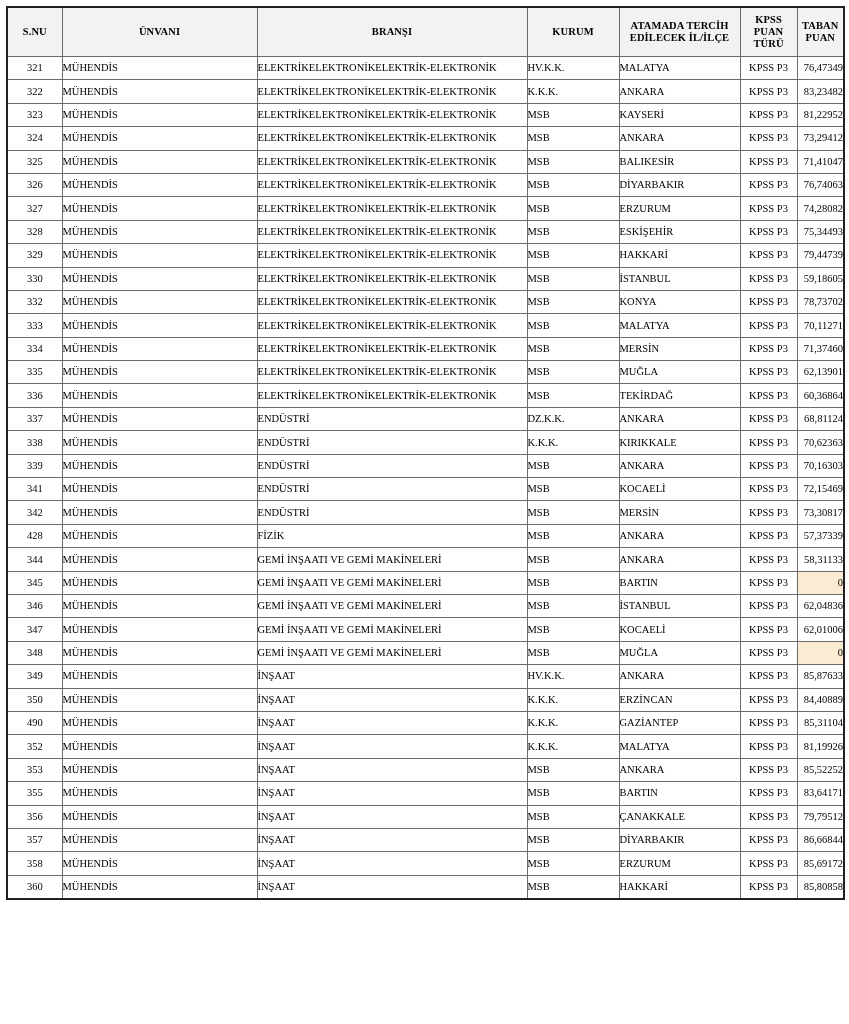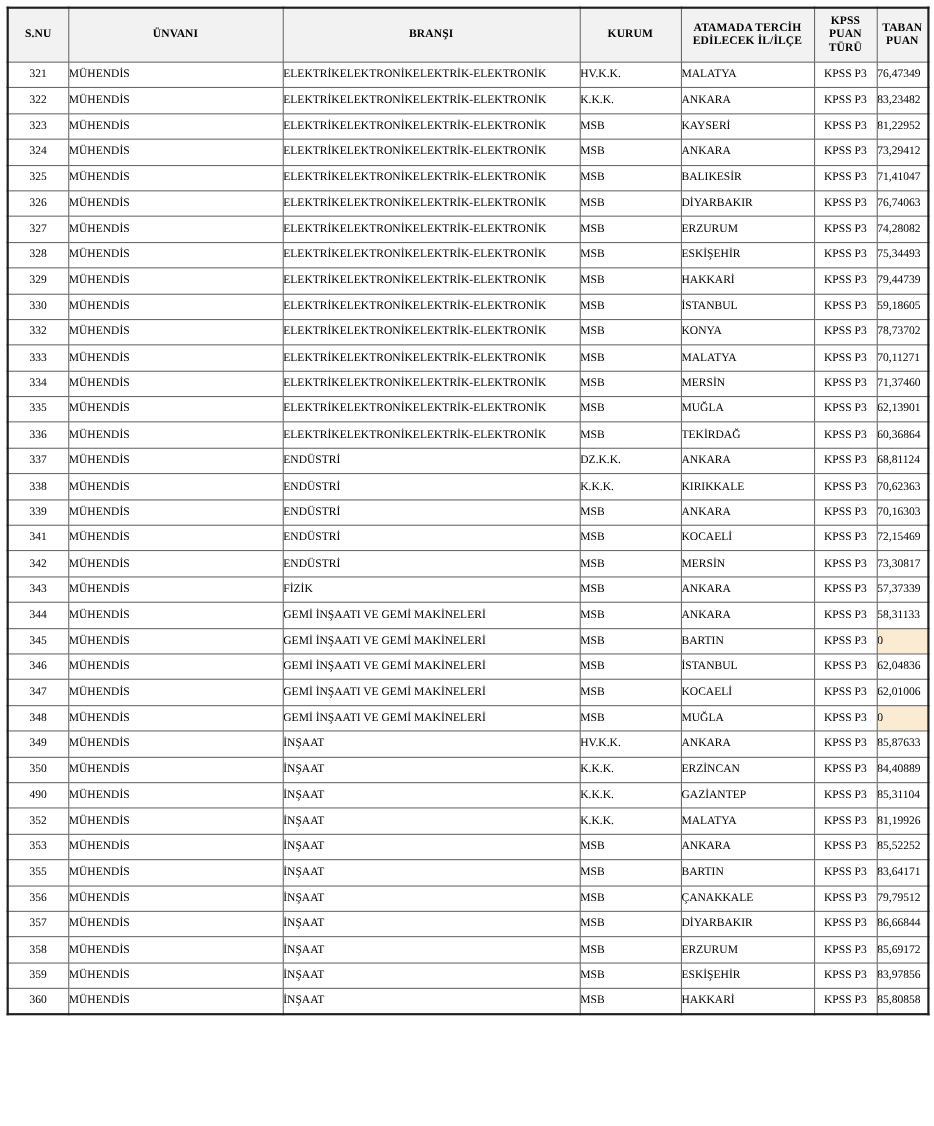--- a/index.html
+++ b/index.html
@@ -70,21 +70,21 @@
   td.c-il {
     text-align: left;
     padding: 0 0 0 4px;
   }
   td.c-kpss {
     text-align: center;
     padding: 0 0 0 4px;
     font-size: 10.2px;
   }
   td.c-puan {
-    text-align: left;
+    text-align: right;
     padding: 0 3px;
     font-size: 10.3px;
     font-family: Liberation Serif, serif;
   }
   td.c-puan.zero {
     background: #faebd2;
   }
   
   col.w-snu   { width: 55px; }
   col.w-unvan { width: 195px; }
@@ -312,21 +312,21 @@
         <tr>
           <td class="c-snu">342</td>
           <td class="c-unvan">MÜHENDİS</td>
           <td class="c-brans">ENDÜSTRİ</td>
           <td class="c-kurum">MSB</td>
           <td class="c-il">MERSİN</td>
           <td class="c-kpss">KPSS P3</td>
           <td class="c-puan">73,30817</td>
         </tr>
         <tr>
-          <td class="c-snu">343</td>
+          <td class="c-snu">428</td>
           <td class="c-unvan">MÜHENDİS</td>
           <td class="c-brans">FİZİK</td>
           <td class="c-kurum">MSB</td>
           <td class="c-il">ANKARA</td>
           <td class="c-kpss">KPSS P3</td>
           <td class="c-puan">57,37339</td>
         </tr>
         <tr>
           <td class="c-snu">344</td>
           <td class="c-unvan">MÜHENDİS</td>
@@ -445,29 +445,20 @@
           <td class="c-puan">86,66844</td>
         </tr>
         <tr>
           <td class="c-snu">358</td>
           <td class="c-unvan">MÜHENDİS</td>
           <td class="c-brans">İNŞAAT</td>
           <td class="c-kurum">MSB</td>
           <td class="c-il">ERZURUM</td>
           <td class="c-kpss">KPSS P3</td>
           <td class="c-puan">85,69172</td>
-        </tr>
-        <tr>
-          <td class="c-snu">359</td>
-          <td class="c-unvan">MÜHENDİS</td>
-          <td class="c-brans">İNŞAAT</td>
-          <td class="c-kurum">MSB</td>
-          <td class="c-il">ESKİŞEHİR</td>
-          <td class="c-kpss">KPSS P3</td>
-          <td class="c-puan">83,97856</td>
         </tr>
         <tr>
           <td class="c-snu">360</td>
           <td class="c-unvan">MÜHENDİS</td>
           <td class="c-brans">İNŞAAT</td>
           <td class="c-kurum">MSB</td>
           <td class="c-il">HAKKARİ</td>
           <td class="c-kpss">KPSS P3</td>
           <td class="c-puan">85,80858</td>
         </tr>

